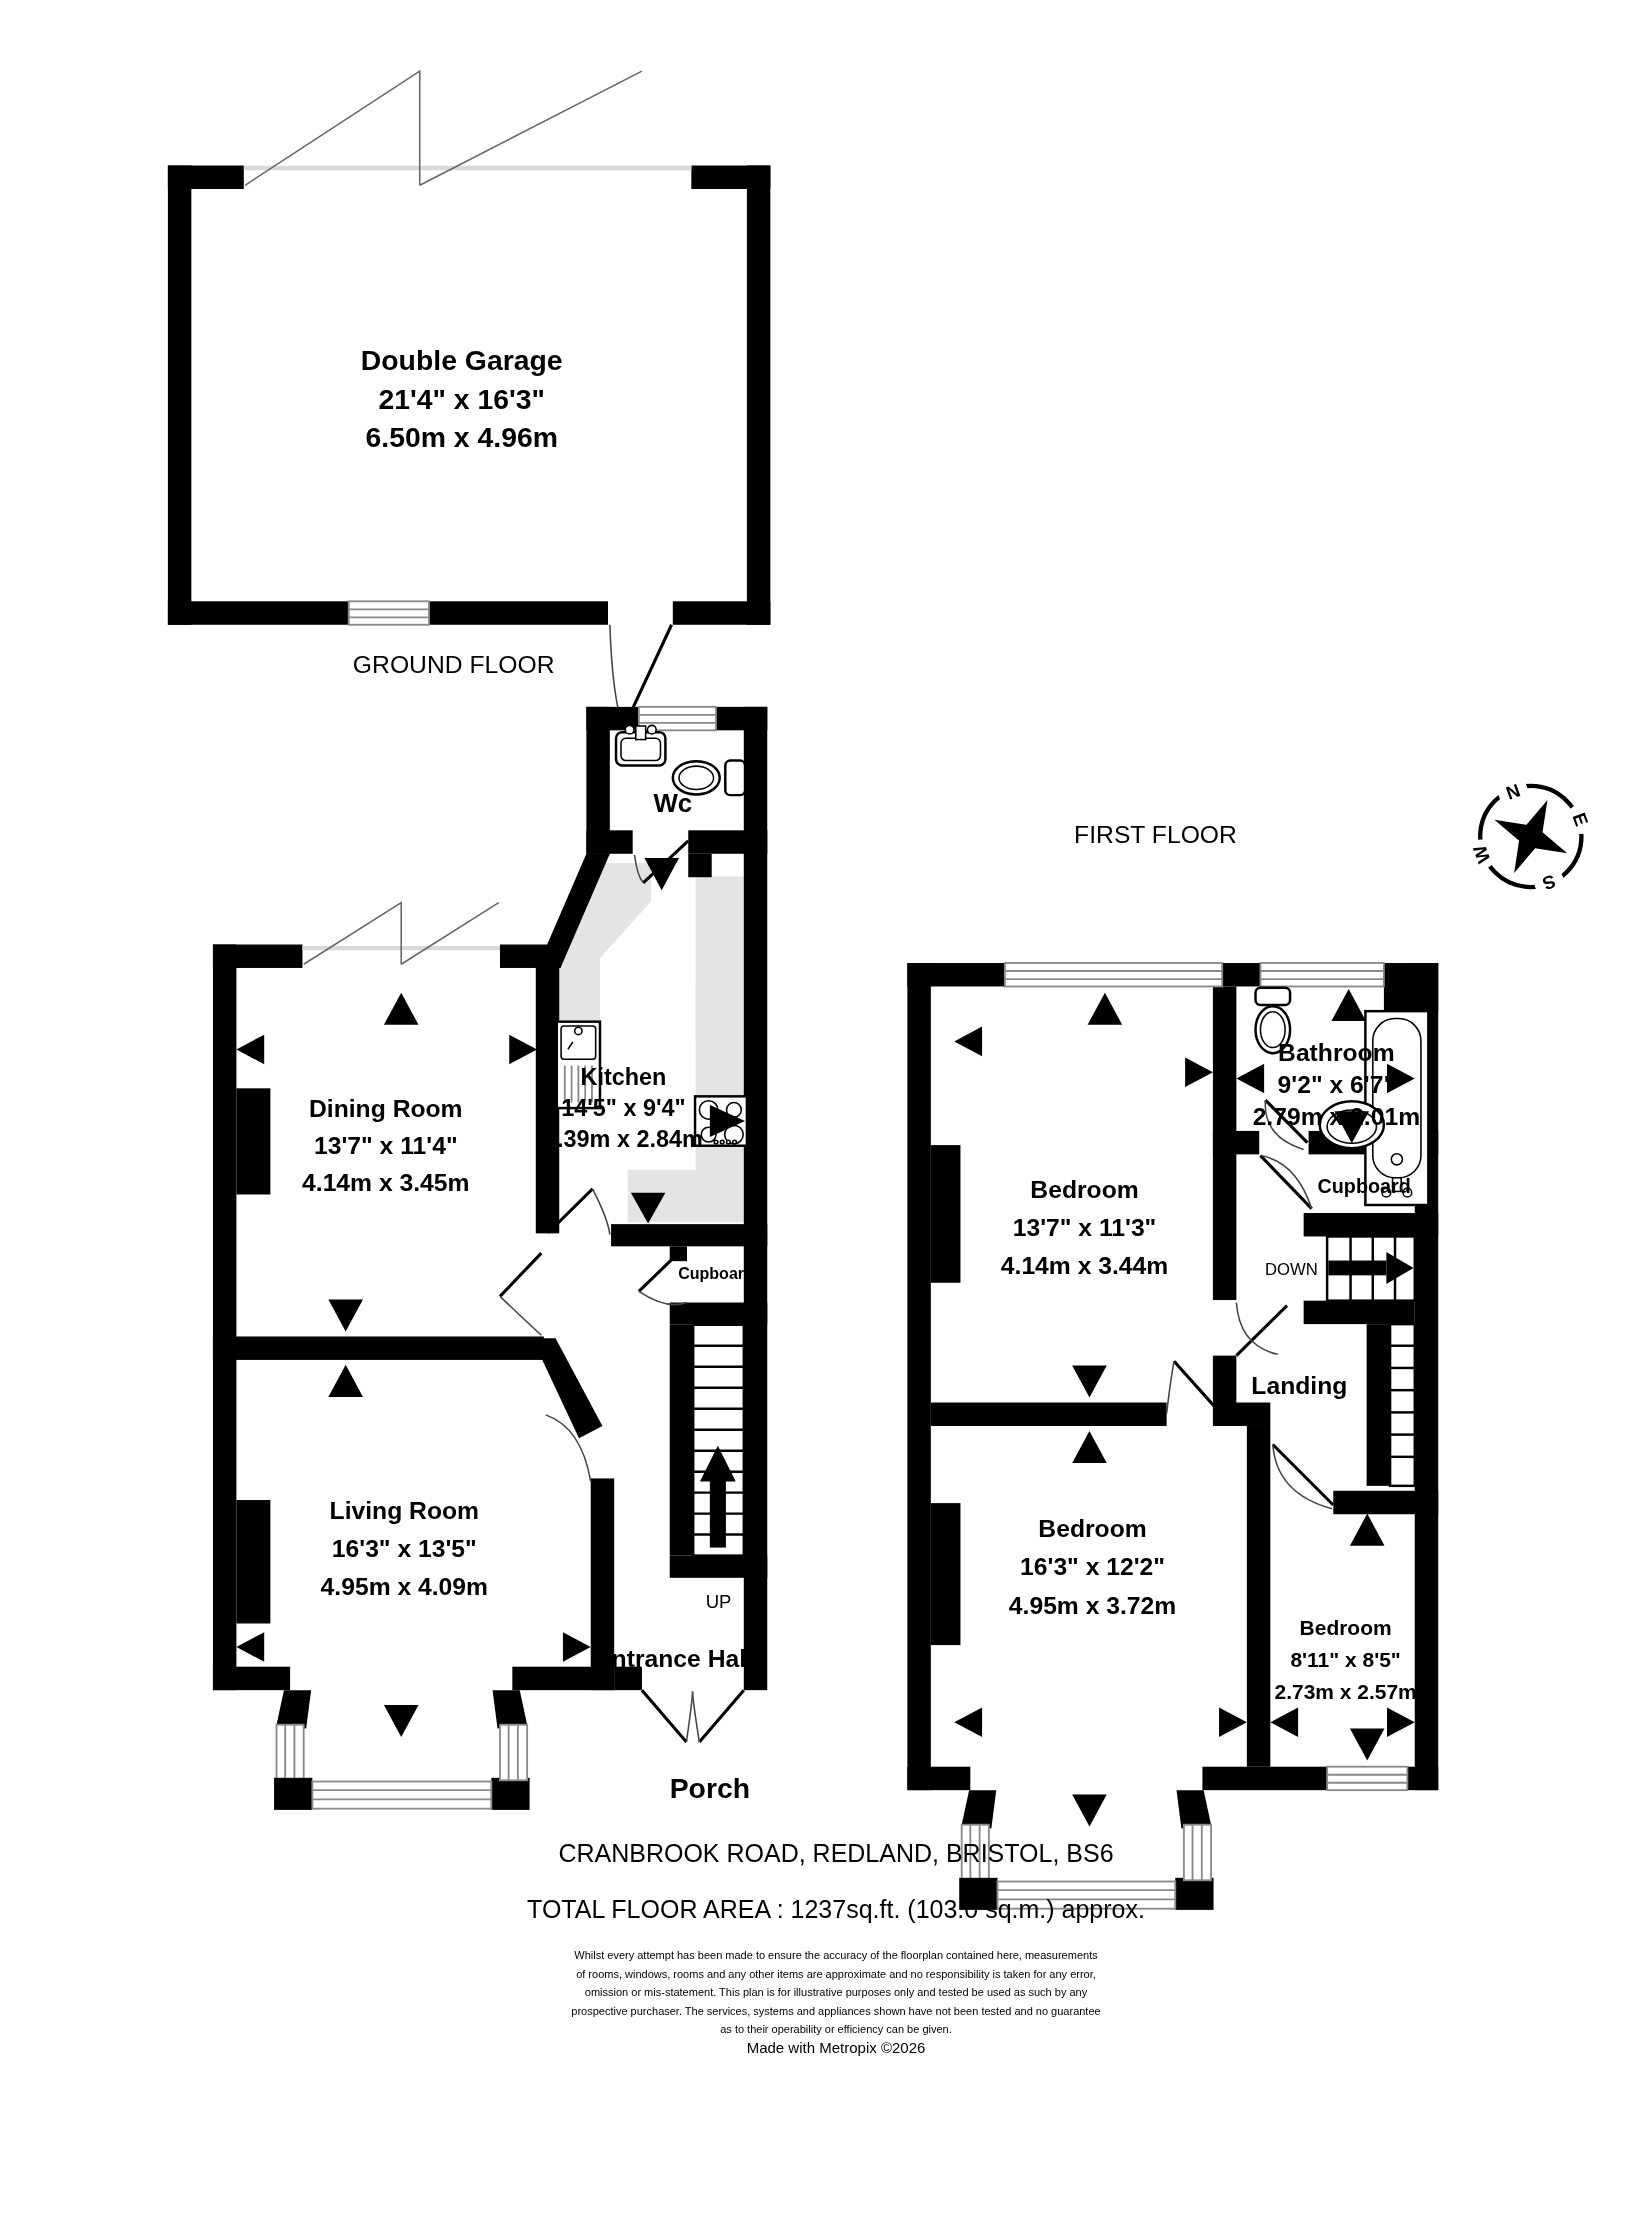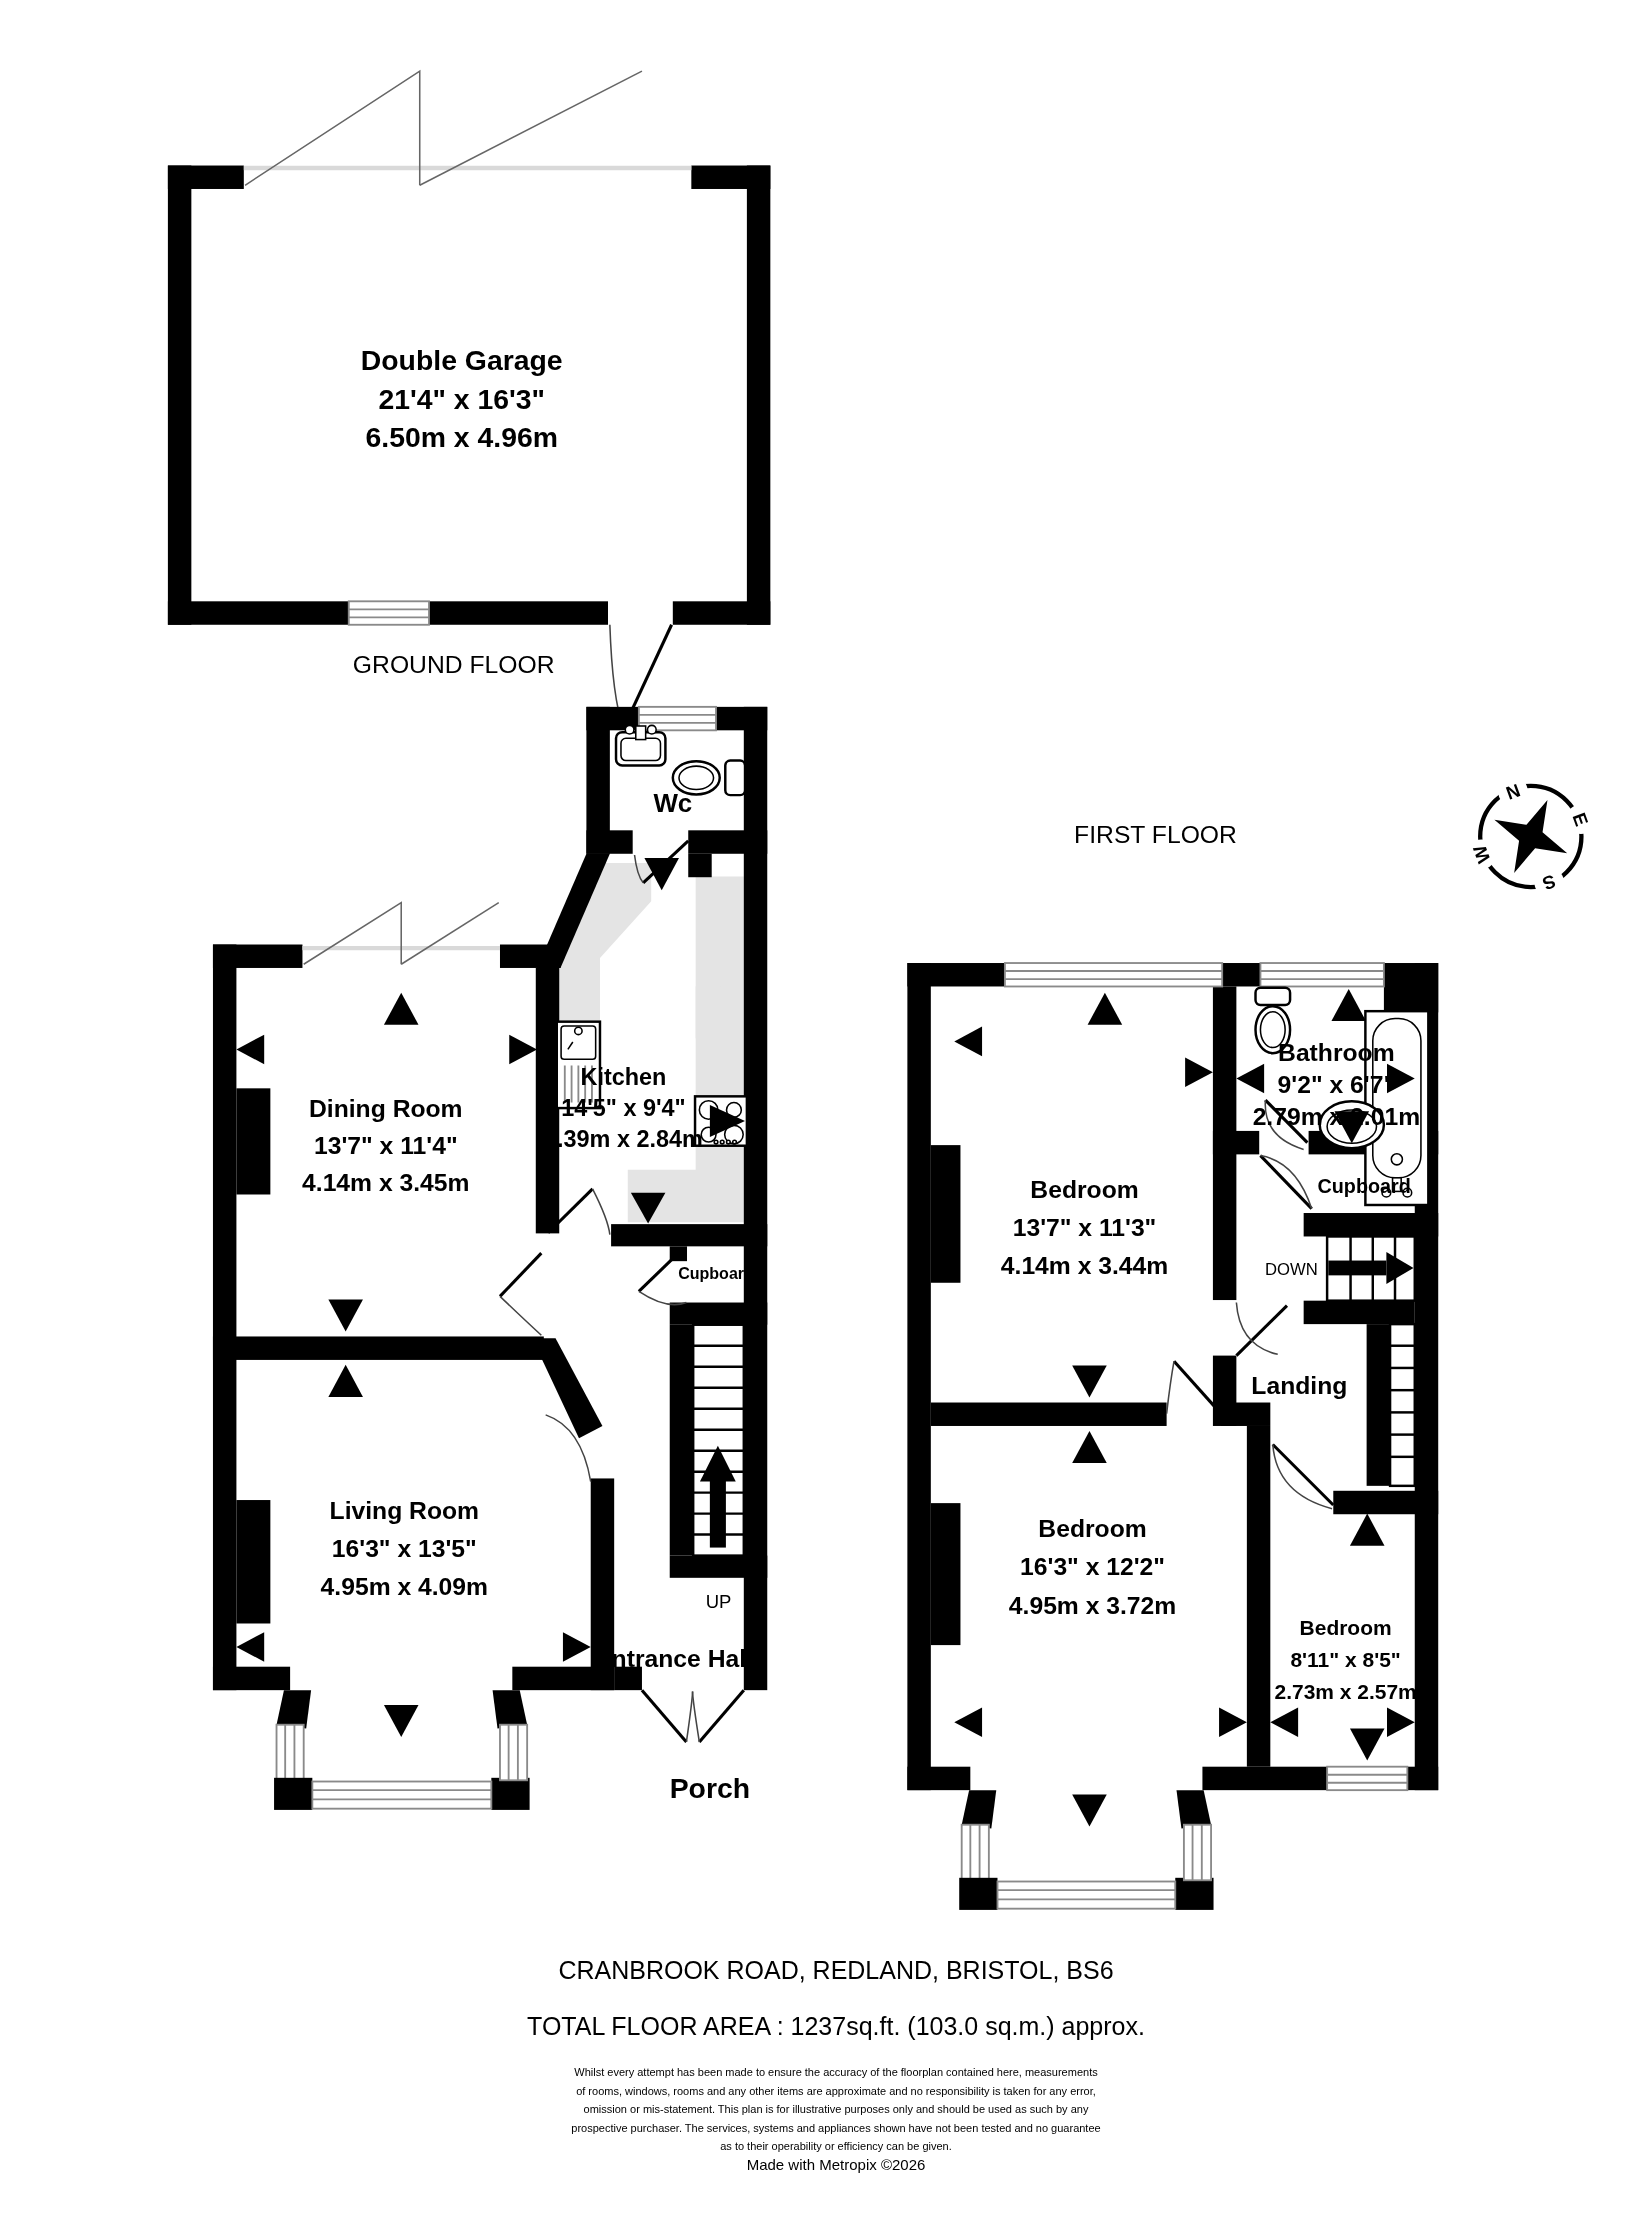--- a/index.html
+++ b/index.html
@@ -433,25 +433,25 @@
     <circle cx="2510" cy="1430" r="24" fill="#fff"></circle>
     <circle cx="2400" cy="1384" r="24" fill="#fff"></circle>
     <polygon fill="#000" points="2507,1296 2499,1348 2539,1382 2487,1374 2453,1414 2461,1362 2421,1328 2473,1336"></polygon>
     <text class="compass-letter" x="2451" y="1293" text-anchor="middle" transform="rotate(-20 2451 1282)">N</text>
     <text class="compass-letter" x="2561" y="1338" text-anchor="middle" transform="rotate(70 2561 1327)">E</text>
     <text class="compass-letter" x="2510" y="1441" text-anchor="middle" transform="rotate(160 2510 1430)">S</text>
     <text class="compass-letter" x="2400" y="1395" text-anchor="middle" transform="rotate(250 2400 1384)">W</text>
   </g>
 </svg>
 
-<div class="footer" style="top:1956px">
+<div class="footer" style="top:1839px">
   <div class="address">CRANBROOK ROAD, REDLAND, BRISTOL, BS6</div>
   <div class="total">TOTAL FLOOR AREA : 1237sq.ft. (103.0 sq.m.) approx.</div>
   <div class="disc">
     <div>Whilst every attempt has been made to ensure the accuracy of the floorplan contained here, measurements</div>
     <div>of rooms, windows, rooms and any other items are approximate and no responsibility is taken for any error,</div>
-    <div>omission or mis-statement. This plan is for illustrative purposes only and should be used as such by any</div>
+    <div>omission or mis-statement. This plan is for illustrative purposes only and tested be used as such by any</div>
     <div>prospective purchaser. The services, systems and appliances shown have not been tested and no guarantee</div>
     <div>as to their operability or efficiency can be given.</div>
   </div>
   <div class="credit">Made with Metropix ©2026</div>
 </div>
 
 
 </body></html>

